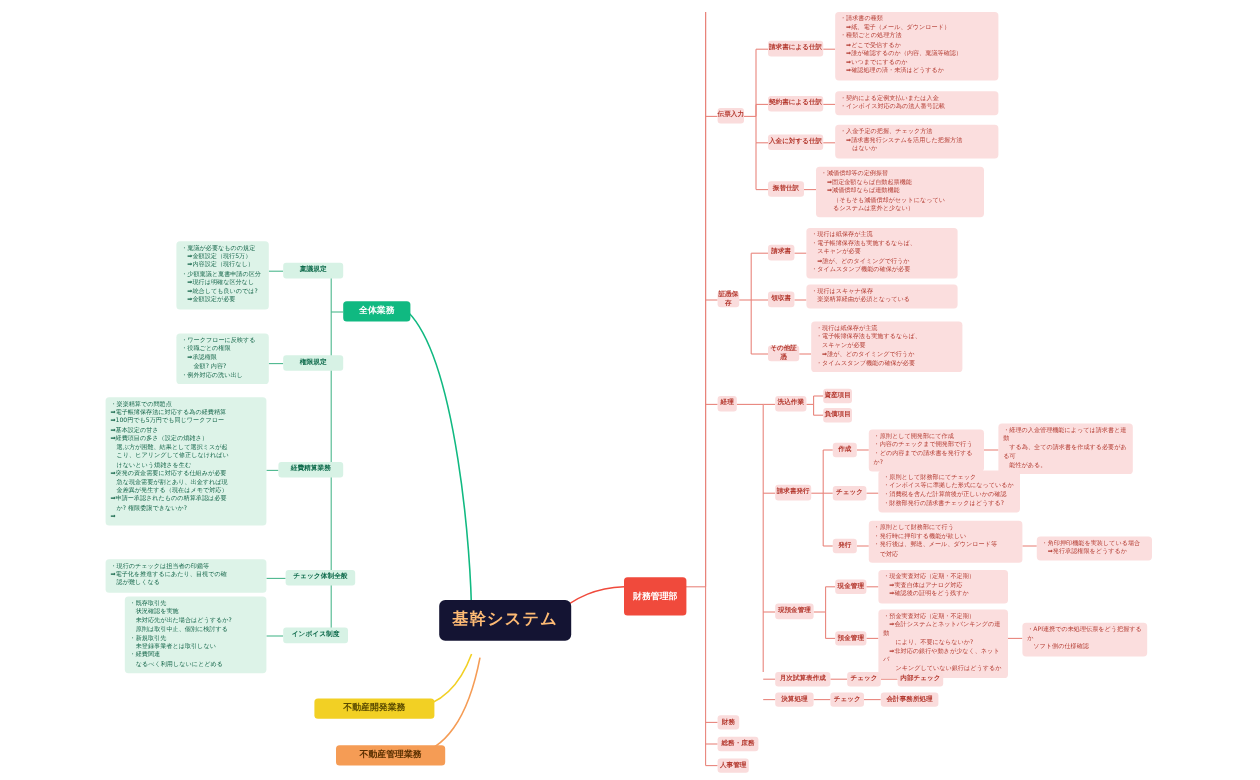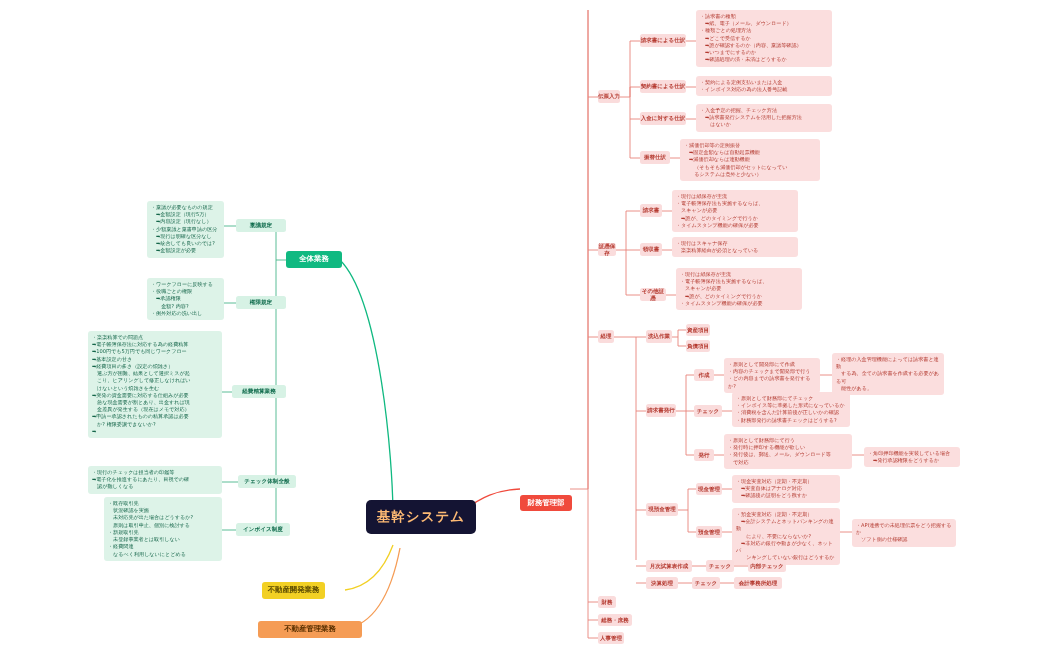--- a/index.html
+++ b/index.html
@@ -155,23 +155,23 @@
 
       <path d="M588,602 L598,602" stroke="#e8837a"></path>
       <path d="M588,620 L598,620" stroke="#e8837a"></path>
       <path d="M588,638 L598,638" stroke="#e8837a"></path>
     </g>
   </svg>
 
   <div class="node center" style="left:366px;top:500px;width:110px;height:34px;">基幹システム</div>
 
   <div class="node chip chip-green" style="left:286px;top:251px;width:56px;height:17px;">全体業務</div>
-  <div class="node chip chip-yellow" style="left:262px;top:582px;width:63px;height:17px;">不動産開発業務</div>
-  <div class="node chip chip-orange" style="left:258px;top:621px;width:104px;height:17px;">不動産管理業務</div>
-  <div class="node chip chip-red" style="left:520px;top:495px;width:52px;height:16px;">財務管理部</div>
+  <div class="node chip chip-yellow" style="left:262px;top:582px;width:100px;height:17px;">不動産開発業務</div>
+  <div class="node chip chip-orange" style="left:280px;top:621px;width:91px;height:17px;">不動産管理業務</div>
+  <div class="node chip chip-red" style="left:520px;top:481px;width:52px;height:32px;">財務管理部</div>
 
   <div class="node g-label" style="left:236px;top:219px;width:50px;height:13px;">稟議規定</div>
   <div class="node g-label" style="left:236px;top:296px;width:50px;height:13px;">権限規定</div>
   <div class="node g-label" style="left:232px;top:385px;width:54px;height:13px;">経費精算業務</div>
   <div class="node g-label" style="left:238px;top:475px;width:58px;height:13px;">チェック体制全般</div>
   <div class="node g-label" style="left:236px;top:523px;width:54px;height:13px;">インボイス制度</div>
 
   <div class="node g-box" style="left:147px;top:201px;width:77px;">・稟議が必要なものの規定
 　➡金額設定（現行5万）
 　➡内容設定（現行なし）

